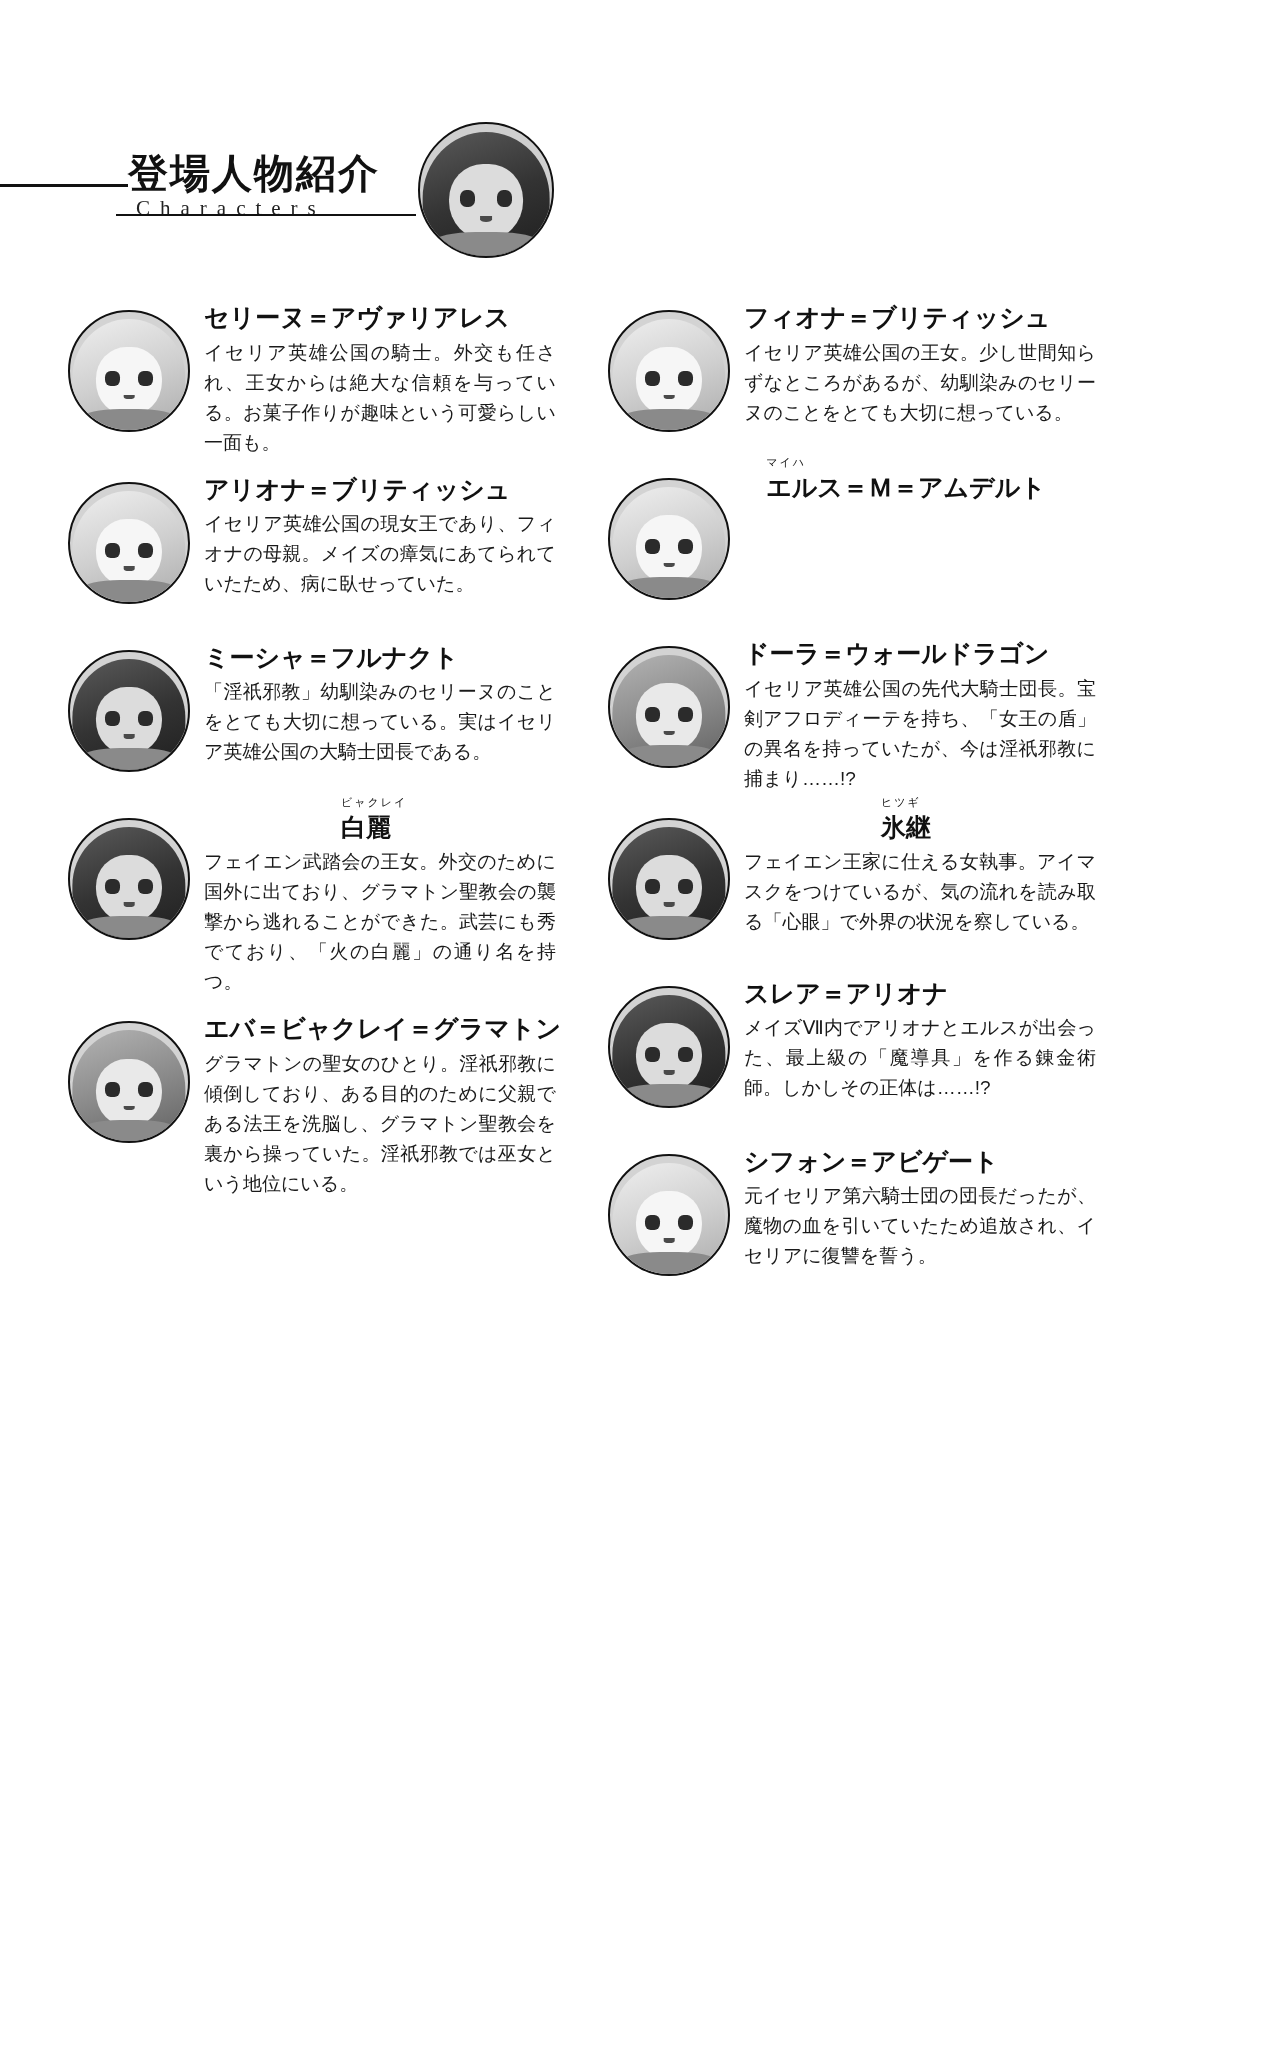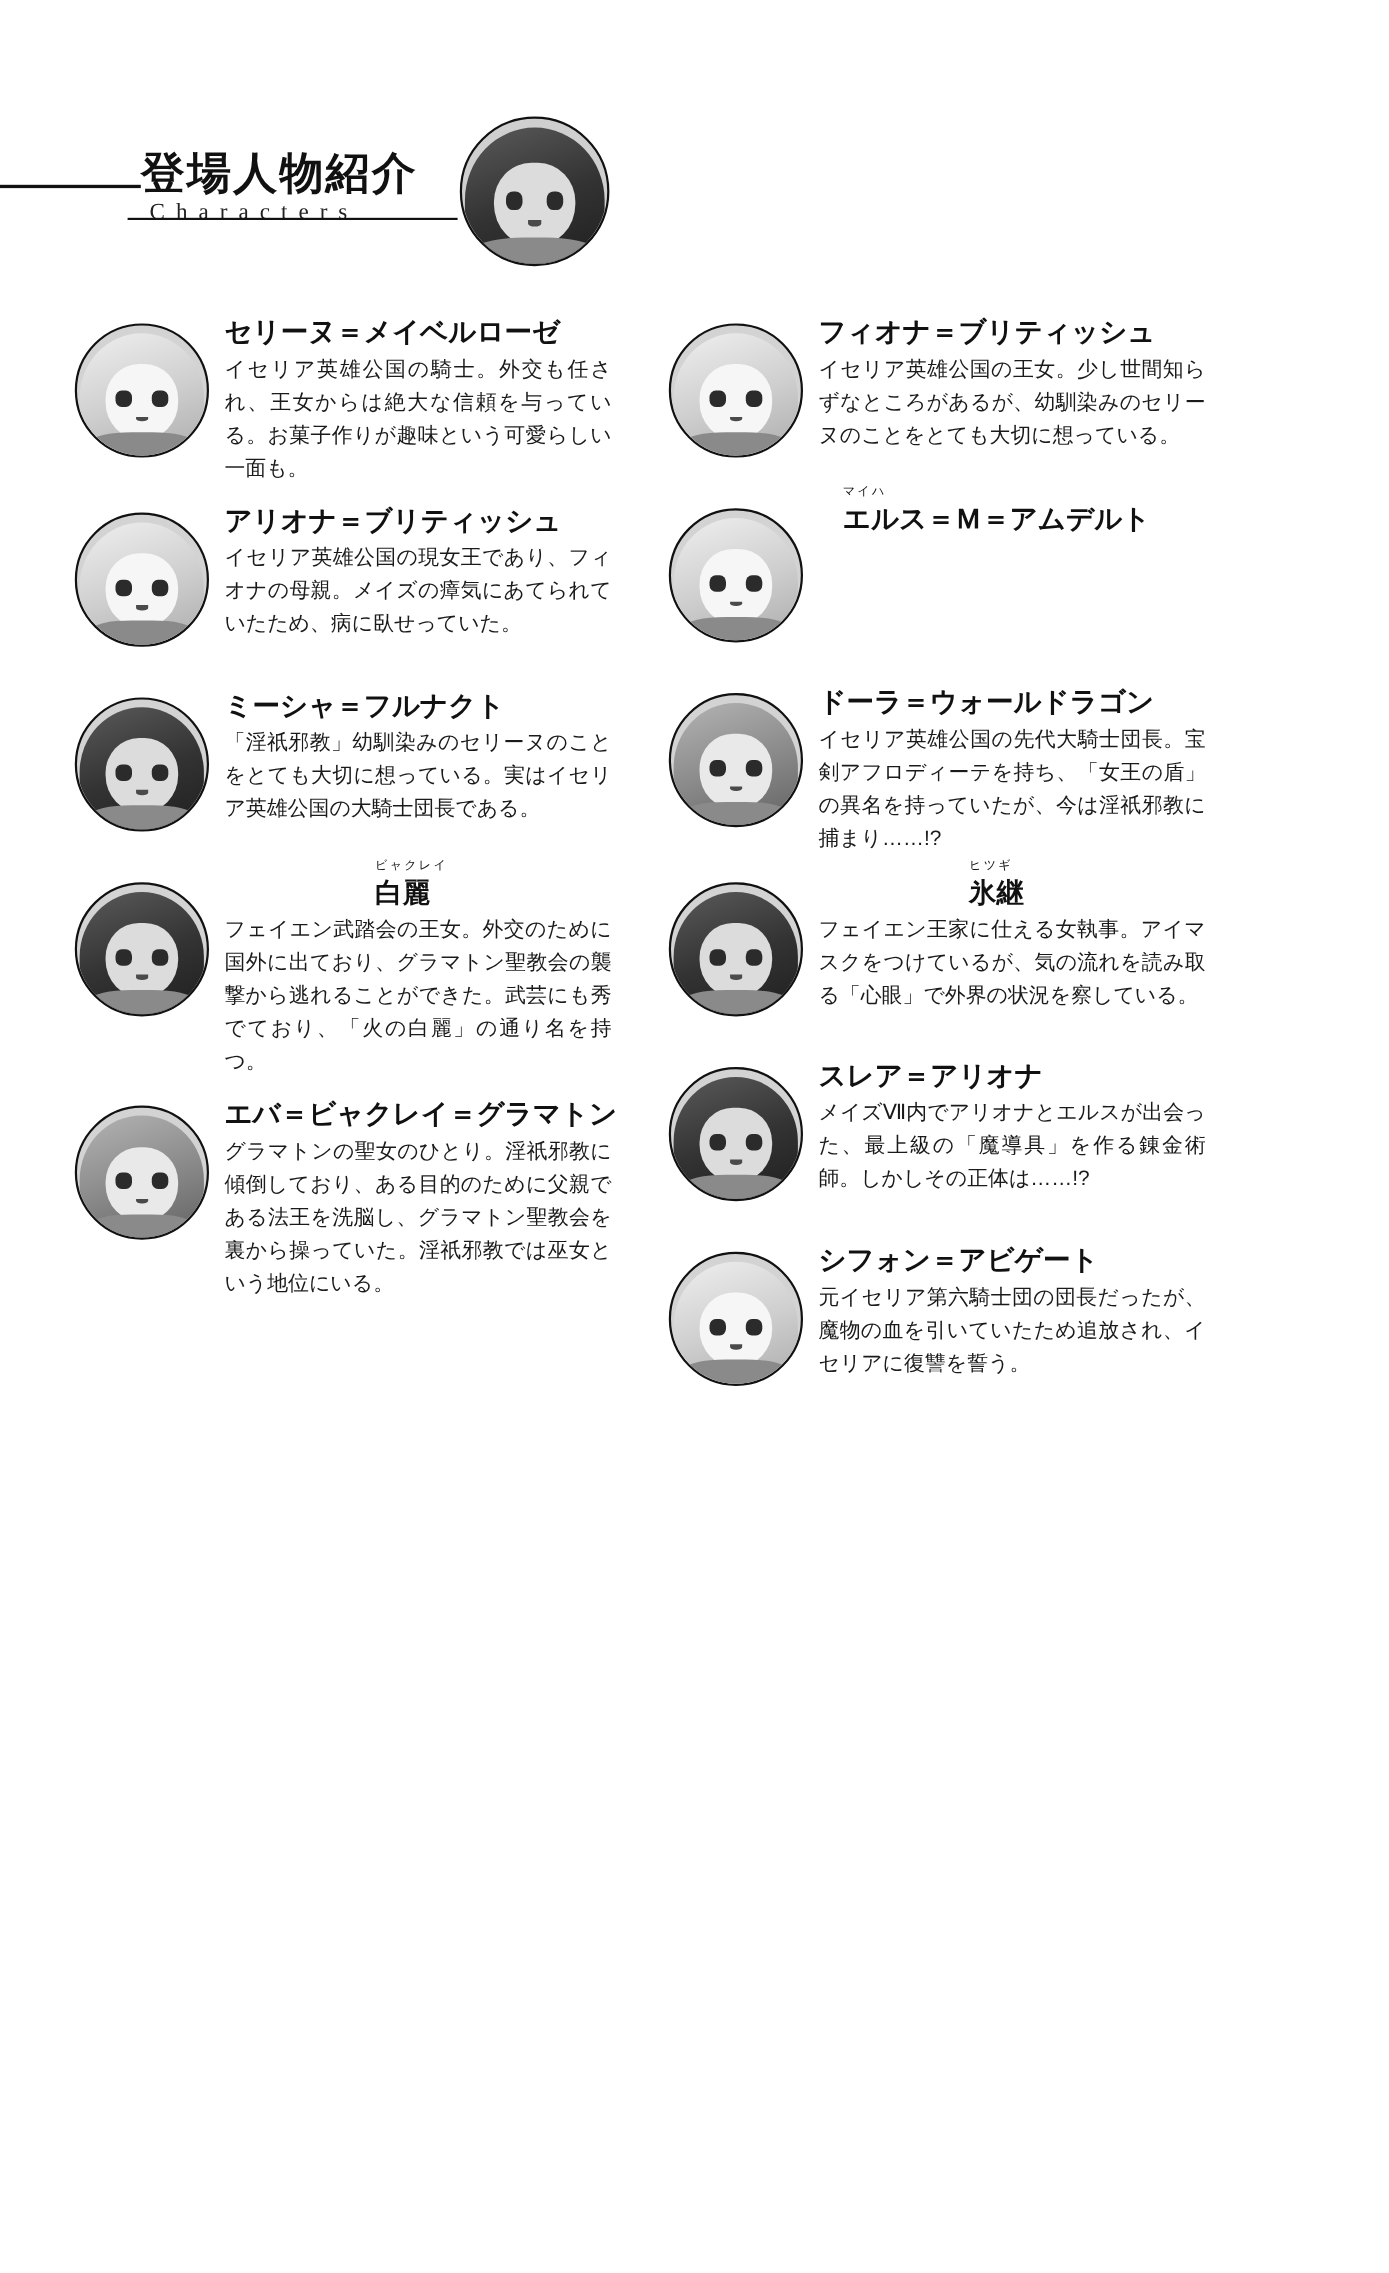--- a/index.html
+++ b/index.html
@@ -11,21 +11,21 @@
     width: 1263px;
     height: 2066px;
     position: relative;
     font-family: "Liberation Sans", "DejaVu Sans", sans-serif;
     color: #1a1a1a;
     overflow: hidden;
   }
 
   .page {
     position: absolute;
-    left: 0; top: 0;
+    left: 0; top: 16px;
     width: 1263px;
     height: 1843px;
     background: #fff;
   }
 
   
   .header {
     position: absolute;
     left: 0;
     top: 118px;
@@ -224,21 +224,21 @@
             <div class="pt light">
               <div class="hair"></div>
               <div class="face"></div>
               <div class="eyeL"></div>
               <div class="eyeR"></div>
               <div class="mouth"></div>
               <div class="collar"></div>
             </div>
           </div>
           <div class="entry-body">
-            <div class="entry-name">セリーヌ＝メイベルローゼ</div>
+            <div class="entry-name">セリーヌ＝アヴァリアレス</div>
             <div class="entry-desc">イセリア英雄公国の騎士。外交も任され、王女からは絶大な信頼を与っている。お菓子作りが趣味という可愛らしい一面も。</div>
           </div>
         </div>
         <div class="entry">
           <div class="entry-portrait">
             <div class="pt light">
               <div class="hair"></div>
               <div class="face"></div>
               <div class="eyeL"></div>
               <div class="eyeR"></div>

